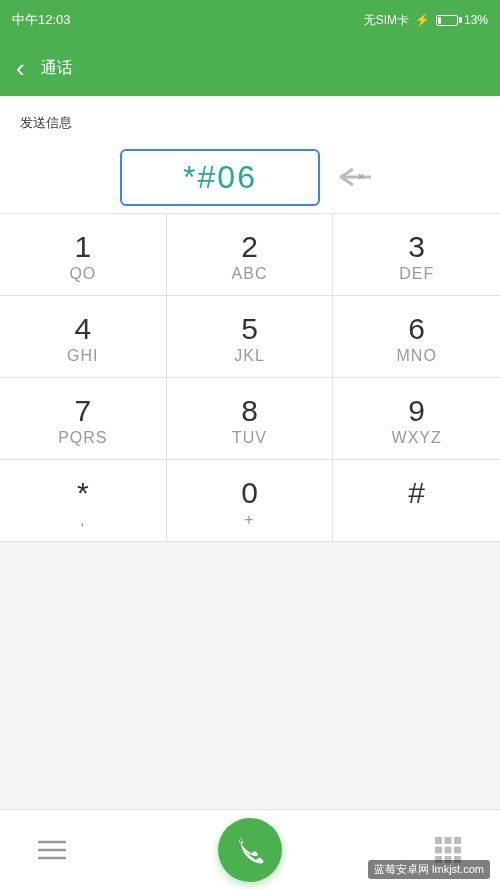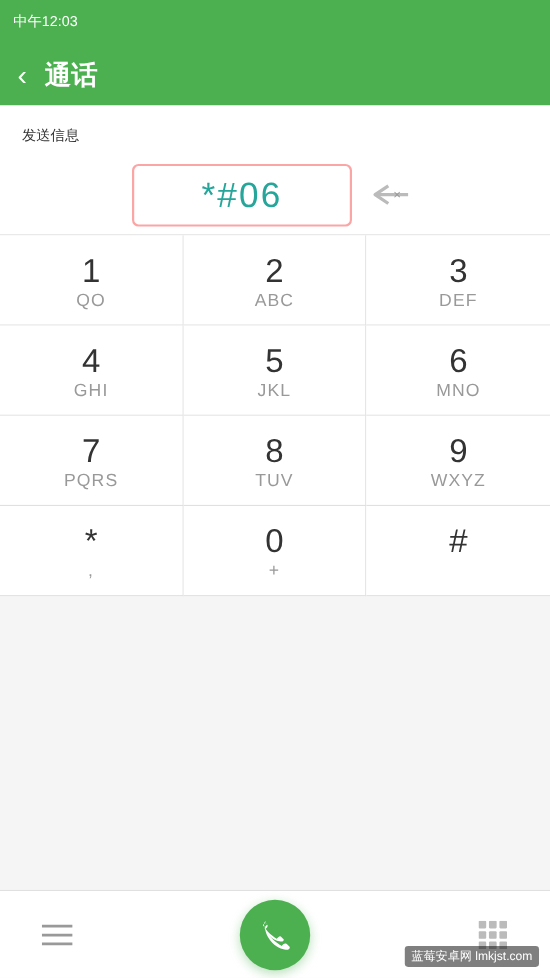--- a/index.html
+++ b/index.html
@@ -37,22 +37,22 @@
       padding: 0 16px;
       gap: 16px;
     }
     .header-back {
       color: white;
       font-size: 22px;
       cursor: pointer;
     }
     .header-title {
       color: white;
-      font-size: 24px;
-      font-weight: 700;
+      font-size: 16px;
+      font-weight: 400;
     }
 
     
     .menu-area {
       background: white;
       width: 500px;
     }
     .menu-item {
       padding: 18px 20px;
       font-size: 16px;
@@ -82,21 +82,21 @@
     .input-row {
       display: flex;
       align-items: center;
       justify-content: center;
       padding: 12px 16px;
       background: white;
       gap: 10px;
       height: 72px;
     }
     .input-display {
-      border: 2px solid #fca5a5;
+      border: 2px solid #3b82f6;
       border-radius: 6px;
       padding: 8px 24px;
       font-size: 32px;
       color: #26A69A;
       font-weight: 400;
       min-width: 200px;
       text-align: center;
       letter-spacing: 2px;
     }
     .backspace-btn {
@@ -229,20 +229,30 @@
       background: white;
       border-radius: 1px;
     }
   </style>
 </head>
 <body>
 
 <div class="status-bar">
   <div class="status-left">
     <span>中午12:03</span>
+  </div>
+  <div class="status-right">
+    <span>无SIM卡</span>
+    <span style="font-size:12px;">⚡</span>
+    <span class="battery">
+      <span class="battery-body">
+        <span class="battery-fill"></span>
+      </span>
+    </span>
+    <span style="font-size:12px;">13%</span>
   </div>
 </div>
 
 <div class="header">
   <span class="header-back" style="font-size:26px; font-weight:300;">‹</span>
   <span class="header-title">通话</span>
 </div>
 
 <div class="menu-area">
   <div class="menu-item-partial">

